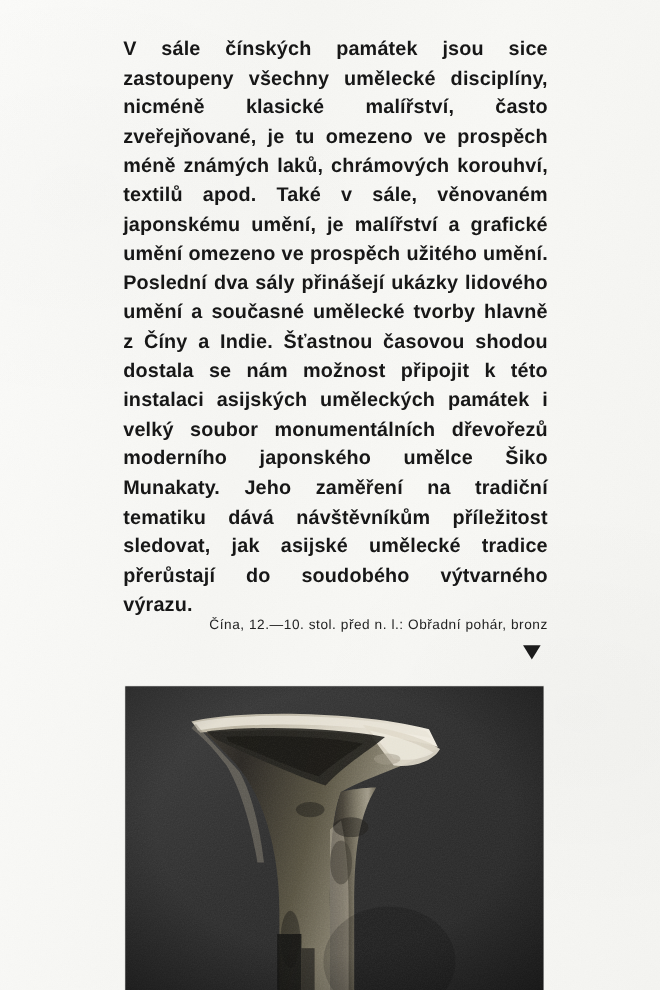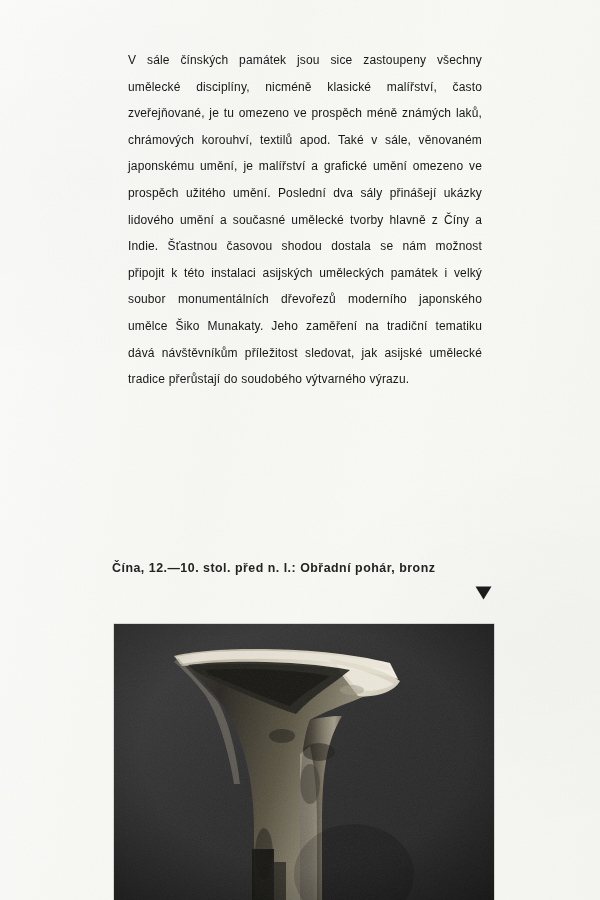--- a/index.html
+++ b/index.html
@@ -33,42 +33,42 @@
   }
 
   
   .article {
     position: absolute;
     left: 112px;
     top: 31px;
     width: 386px;
   }
   .article p {
-    margin: 16px;
-    font-size: 12px;
+    margin: 0;
+    font-size: 18px;
     line-height: 26.6px;
-    font-weight: 400;
+    font-weight: 700;
     color: #171717;
     letter-spacing: 0.15px;
     text-align: justify;
     text-justify: inter-word;
     word-spacing: 0.2px;
     -webkit-font-smoothing: antialiased;
   }
 
   
   .caption {
     position: absolute;
     left: 112px;
     top: 560px;
     width: 386px;
-    text-align: left;
+    text-align: right;
     font-size: 12.4px;
     line-height: 16px;
-    font-weight: 700;
+    font-weight: 400;
     color: #232323;
     letter-spacing: 0.5px;
   }
 
   
   .marker {
     position: absolute;
     left: 475px;
     top: 586px;
     width: 17px;

